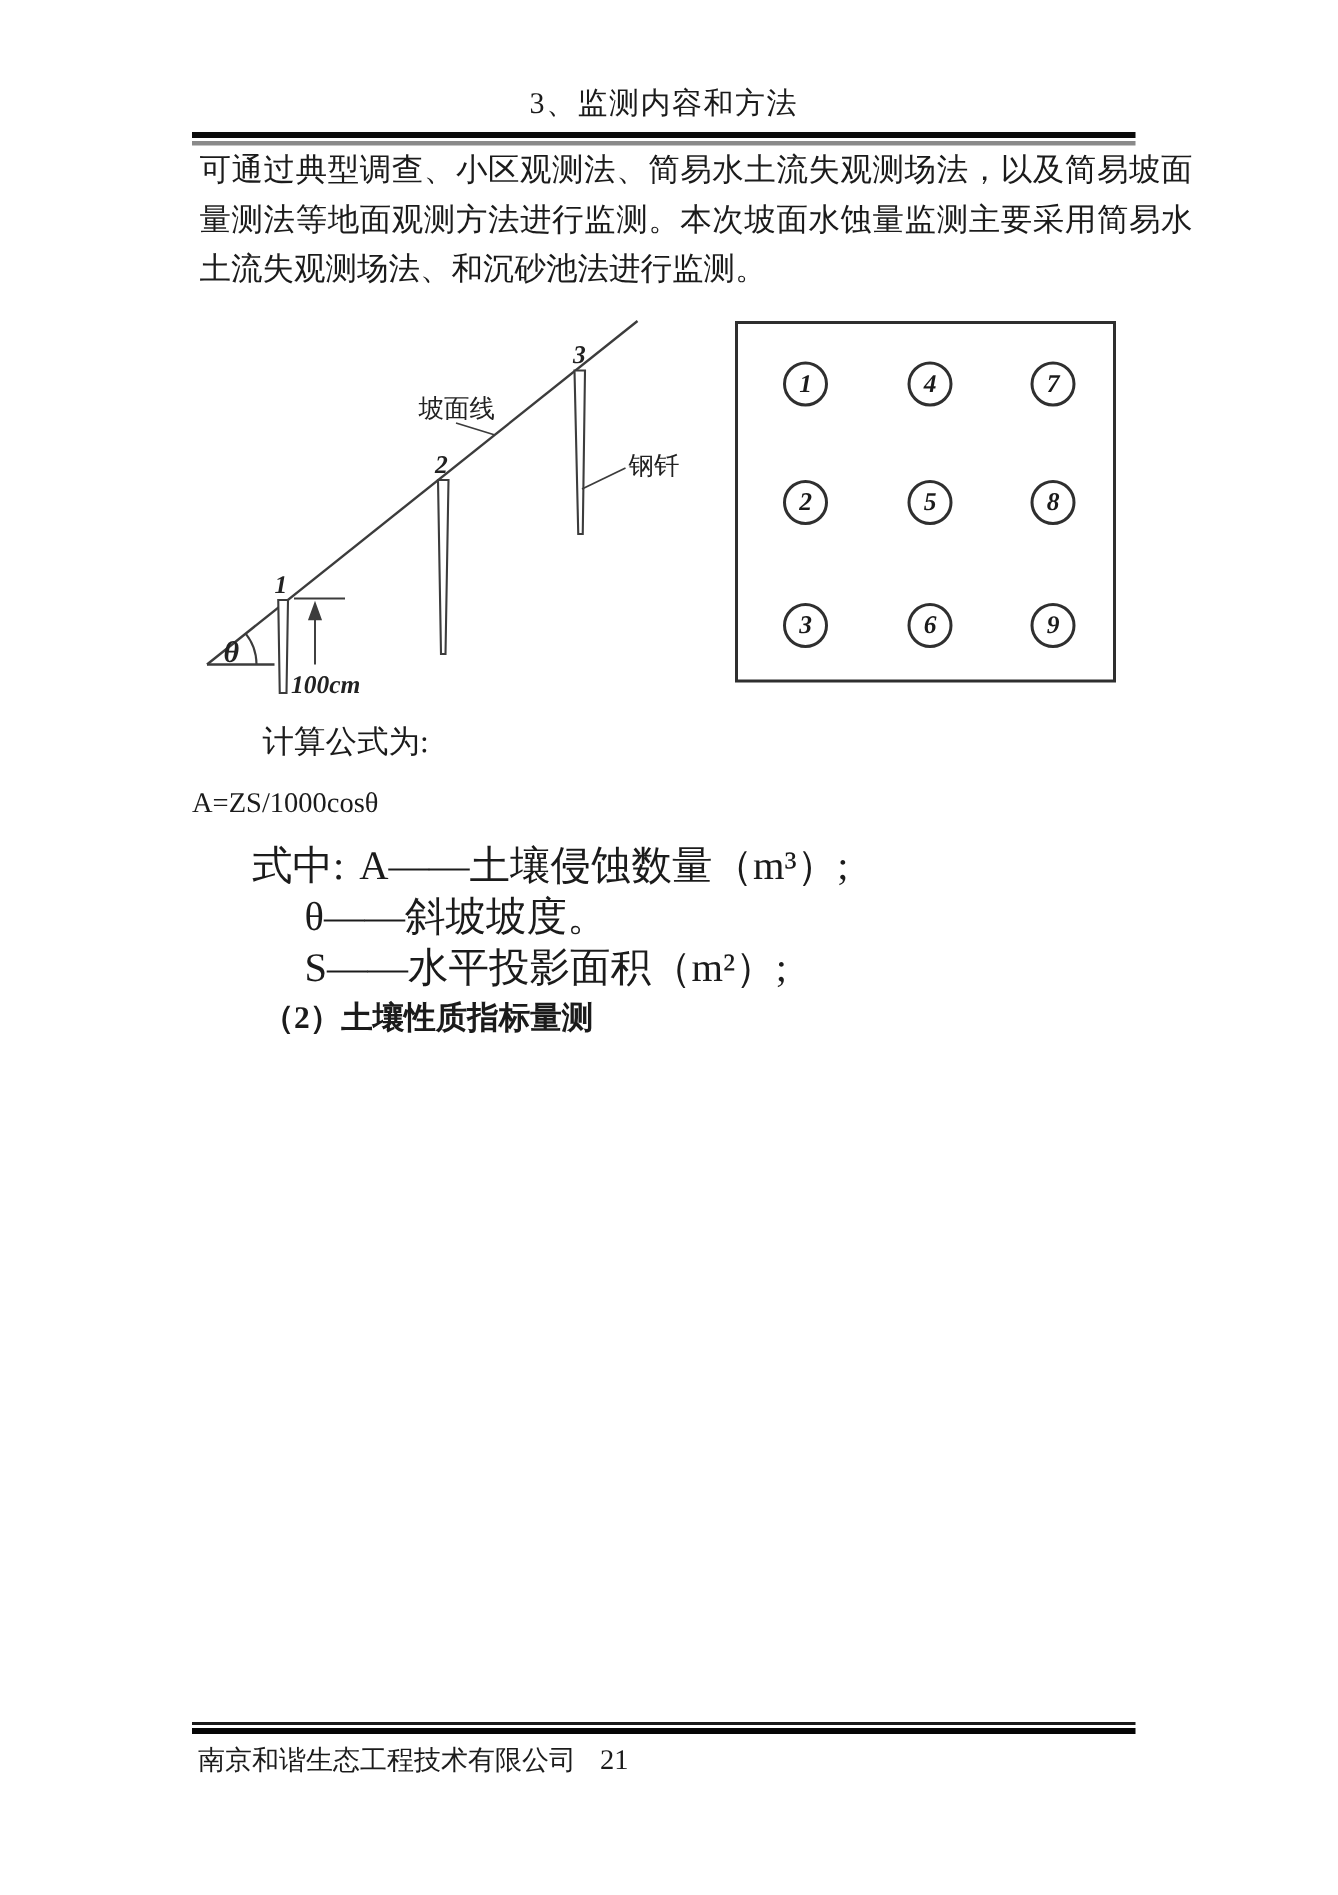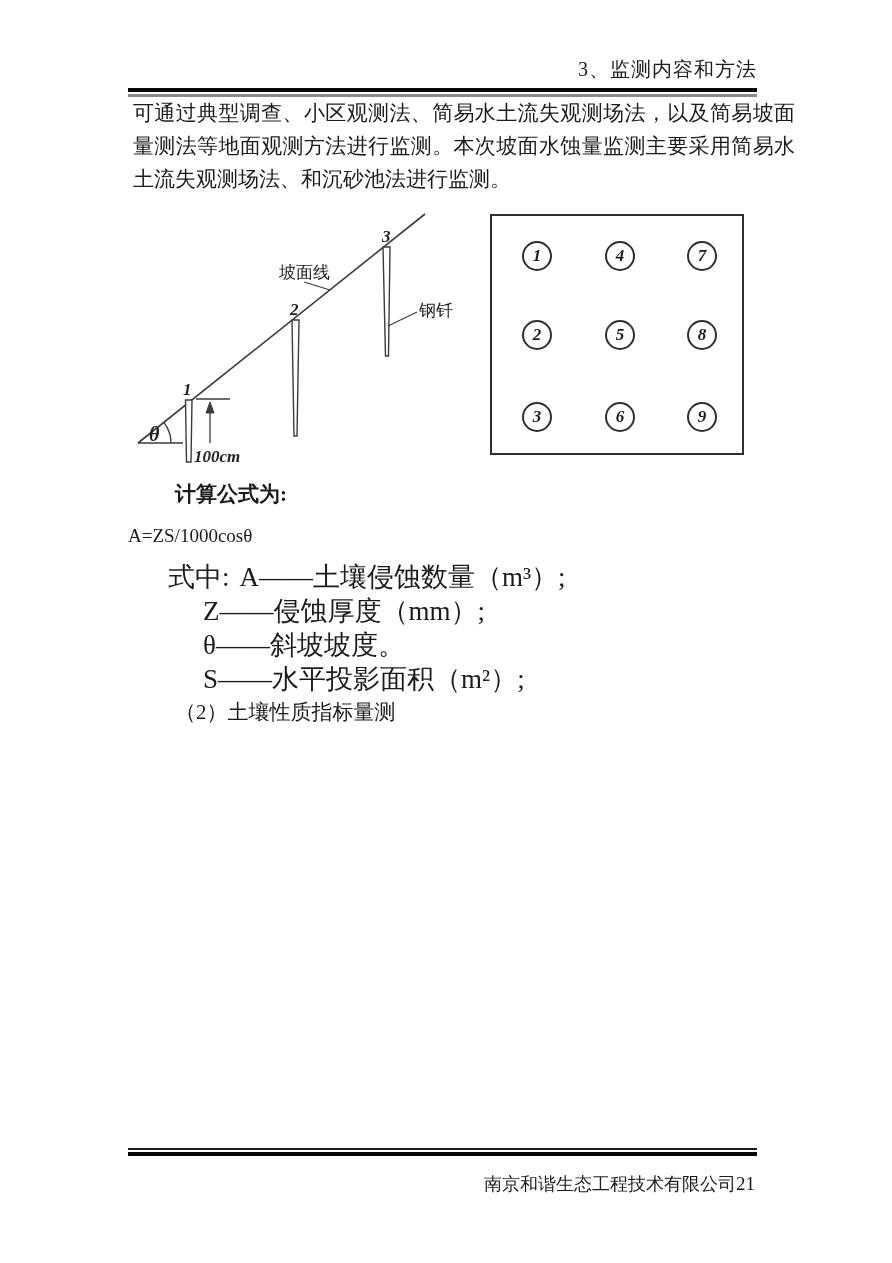--- a/index.html
+++ b/index.html
@@ -4,21 +4,21 @@
 <style>
   html,body { margin:0; padding:0; background:#ffffff; }
   .page {
     position:relative; width:892px; height:1263px; background:#fff;
     font-family:"Liberation Serif","DejaVu Serif",serif;
     color:#1b1b1b; overflow:hidden;
   }
   
   .rule-col { margin-left:128px; width:629px; }
 
-  .title { margin-top:56px; text-align:right; font-size:20px; line-height:26px; letter-spacing:1px; }
+  .title { margin-top:56px; text-align:center; font-size:20px; line-height:26px; letter-spacing:1px; }
 
   .header-rule { margin-top:6px; }
   .header-rule .thick { height:4px; background:#0a0a0a; }
   .header-rule .gap   { height:2px; }
   .header-rule .thin  { height:3px; background:#8a8a8a; }
 
   p.body {
     font-size:21px; line-height:33px; text-align:justify;
     margin:0; margin-left:133px; width:662px;
   }
@@ -42,27 +42,27 @@
   .caption { margin-top:21px; text-align:center; font-weight:bold; font-size:16px; line-height:20px; }
   .caption.rule-col { }
 
   .formula-line { margin-top:12px; text-align:left; font-size:19px; line-height:26px; }
 
   .defs { margin-left:133px; width:662px; font-size:27px; }
   .def-row { line-height:34px; margin-left:70px; }
   .def-row.first { margin-left:35px; }
   .def-row .where { margin-right:10px; }
 
-  .heading { margin-left:133px; width:662px; font-size:21px; font-weight:normal; line-height:26px; text-indent:2em; }
+  .heading { margin-left:133px; width:662px; font-size:21px; font-weight:bold; line-height:26px; text-indent:2em; }
 
   .footer { position:absolute; left:128px; top:1148px; width:629px; }
   .footer-rule .thin  { height:2px; background:#1a1a1a; }
   .footer-rule .gap   { height:2px; }
   .footer-rule .thick { height:4px; background:#050505; }
-  .footer-row { display:flex; justify-content:flex-end; align-items:baseline; margin-top:16px; }
+  .footer-row { display:flex; justify-content:flex-start; align-items:baseline; margin-top:5px;gap:16px; }
   .footer-company { font-size:18px; padding-left:4px; }
   .footer-page { font-size:19px; padding-right:2px; }
 </style>
 </head>
 <body>
 
 <div class="page">
 
   <div class="title rule-col">3、监测内容和方法</div>
 
@@ -113,30 +113,27 @@
       <div class="pin-circle" style="left:30px;  top:104px;">2</div>
       <div class="pin-circle" style="left:113px; top:104px;">5</div>
       <div class="pin-circle" style="left:195px; top:104px;">8</div>
       <div class="pin-circle" style="left:30px;  top:186px;">3</div>
       <div class="pin-circle" style="left:113px; top:186px;">6</div>
       <div class="pin-circle" style="left:195px; top:186px;">9</div>
     </div>
   </div>
 
 
-  <p class="body indent" style="margin-top:14px;font-weight:bold;">计算公式为:</p>
+  <p class="body indent" style="margin-top:14px;">计算公式为:</p>
 
   <div class="formula-line rule-col">A=ZS/1000cosθ</div>
 
   <div class="defs">
     <div class="def-row first" style="margin-top:11px;">
       <span class="where">式中:</span><span>A</span><span>——土壤侵蚀数量（m³）;</span>
-    </div>
-    <div class="def-row">
-      <span>Z</span><span>——侵蚀厚度（mm）;</span>
     </div>
     <div class="def-row">
       <span>θ</span><span>——斜坡坡度。</span>
     </div>
     <div class="def-row">
       <span>S</span><span>——水平投影面积（m²）;</span>
     </div>
   </div>
 
 

